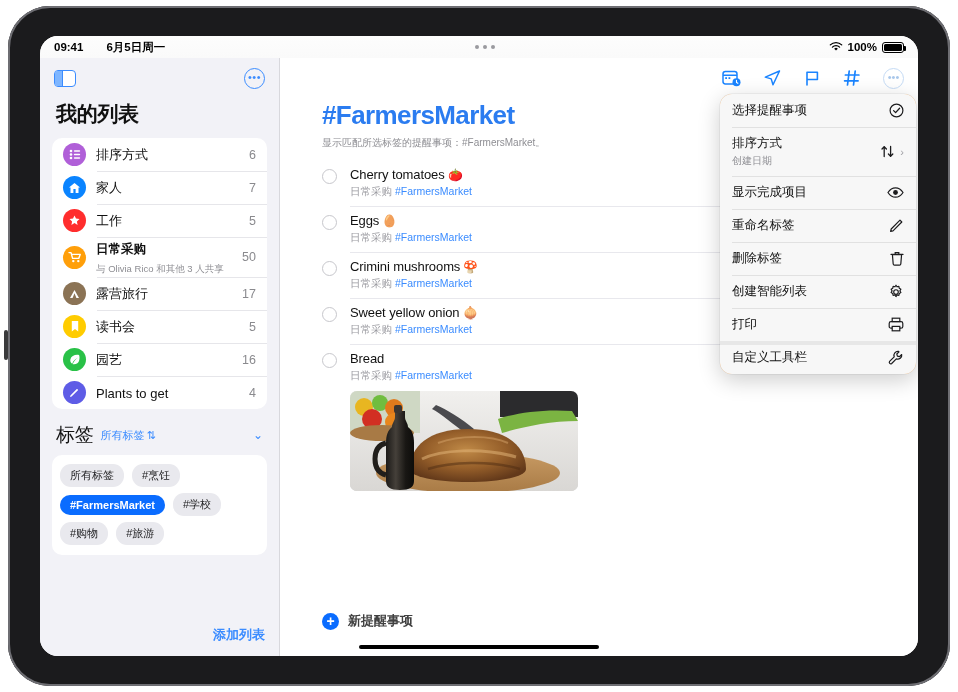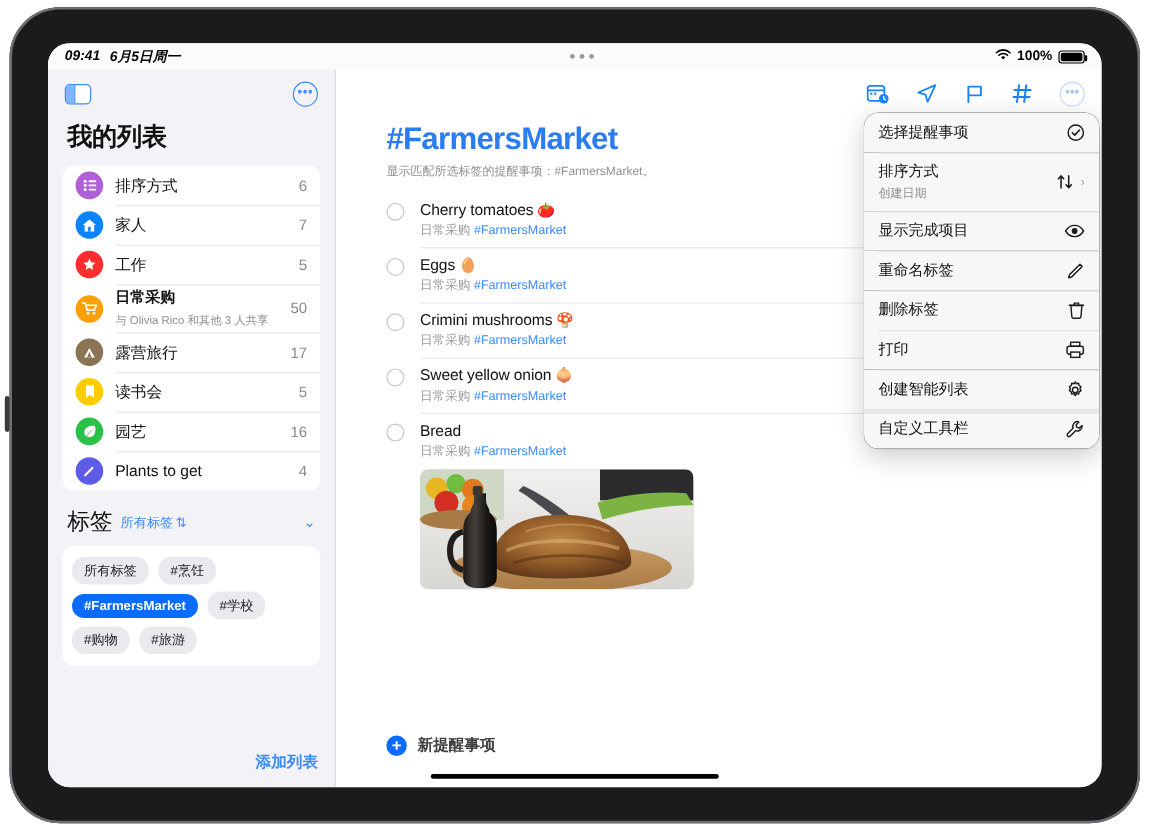--- a/index.html
+++ b/index.html
@@ -39,21 +39,21 @@
   #volume-button { left: 4px; top: 330px; width: 4px; height: 30px; }
 
   
   #status-bar {
     position: absolute; left: 0; top: 0;
     width: 878px; height: 22px;
     display: flex; align-items: center;
     font-size: 11.5px; font-weight: bold; color: #000;
     background: linear-gradient(180deg,#fdfdfd,#fafafa);
   }
-  #status-left { margin-left: 14px; display: flex; gap: 8px; align-items: center; font-style: italic; }
+  #status-left { margin-left: 14px; display: flex; gap: 23px; align-items: center; }
   #status-right { margin-left: auto; margin-right: 14px; display: flex; gap: 5px; align-items: center; justify-content: flex-end; }
   .wifi-glyph { font-size: 11px; }
   #battery-pct { font-size: 11.5px; font-weight: bold; }
   #battery-icon {
     width: 22px; height: 11px; border: 1.3px solid #000; border-radius: 3px;
     position: relative; display: inline-block;
   }
   #battery-icon::after {
     content: ""; position: absolute; right: -3px; top: 3px;
     width: 2px; height: 5px; background: #000; border-radius: 0 1px 1px 0;
@@ -221,21 +221,21 @@
   #home-indicator {
     position: absolute; left: 50%; transform: translateX(-50%);
     bottom: 7px; width: 240px; height: 4px;
     background: #000; border-radius: 3px;
   }
 
   
   #context-menu {
     position: absolute; left: 680px; top: 58px;
     width: 196px;
-    background: #0f172a;
+    background: #fdba74;
     border-radius: 12px;
     overflow: hidden;
     box-shadow: 0 6px 22px rgba(0,0,0,0.20), 0 0 0 0.5px rgba(0,0,0,0.09);
     font-size: 12.5px;
     z-index: 30;
   }
   .menu-item {
     display: flex; align-items: center;
     padding: 8px 12px;
     min-height: 31px;
@@ -609,40 +609,40 @@
       <span class="menu-label">删除标签</span>
       <span class="menu-icon">
         <svg width="14" height="15" viewBox="0 0 14 15">
             <path d="M2.4 3.6h9.2l-.8 9.4a1.3 1.3 0 0 1-1.3 1.2H4.5a1.3 1.3 0 0 1-1.3-1.2L2.4 3.6z" stroke="#1c1c1e" stroke-width="1.2" fill="none"></path>
             <path d="M1 3.4h12M5.2 3.2V1.6h3.6v1.6" stroke="#1c1c1e" stroke-width="1.2" fill="none" stroke-linecap="round"></path>
           </svg>
       </span>
     </div>
 
     <div class="menu-item">
+      <span class="menu-label">创建智能列表</span>
+      <span class="menu-icon">
+        <svg width="16" height="16" viewBox="0 0 16 16">
+            <path d="M8 1.2l1 1.6 1.9-.4.4 1.9 1.6 1-1 1.6 1 1.6-1.6 1-.4 1.9-1.9-.4-1 1.6-1-1.6-1.9.4-.4-1.9-1.6-1 1-1.6-1-1.6 1.6-1 .4-1.9 1.9.4 1-1.6z" stroke="#1c1c1e" stroke-width="1.15" fill="none" stroke-linejoin="round"></path>
+            <circle cx="8" cy="8" r="2.3" stroke="#1c1c1e" stroke-width="1.15" fill="none"></circle>
+          </svg>
+      </span>
+    </div>
+
+    <div class="menu-item">
       <span class="menu-label">打印</span>
       <span class="menu-icon">
         <svg width="16" height="15" viewBox="0 0 16 15">
             <rect x="1.2" y="4.6" width="13.6" height="6.6" rx="1.8" stroke="#1c1c1e" stroke-width="1.2" fill="none"></rect>
             <rect x="4.2" y="1.2" width="7.6" height="3.4" stroke="#1c1c1e" stroke-width="1.2" fill="none"></rect>
             <rect x="4.2" y="9.4" width="7.6" height="4.4" stroke="#1c1c1e" stroke-width="1.2" fill="#f7f7f7"></rect>
           </svg>
       </span>
     </div>
 
-    <div class="menu-item">
-      <span class="menu-label">创建智能列表</span>
-      <span class="menu-icon">
-        <svg width="16" height="16" viewBox="0 0 16 16">
-            <path d="M8 1.2l1 1.6 1.9-.4.4 1.9 1.6 1-1 1.6 1 1.6-1.6 1-.4 1.9-1.9-.4-1 1.6-1-1.6-1.9.4-.4-1.9-1.6-1 1-1.6-1-1.6 1.6-1 .4-1.9 1.9.4 1-1.6z" stroke="#1c1c1e" stroke-width="1.15" fill="none" stroke-linejoin="round"></path>
-            <circle cx="8" cy="8" r="2.3" stroke="#1c1c1e" stroke-width="1.15" fill="none"></circle>
-          </svg>
-      </span>
-    </div>
-
     <div class="menu-item group-start">
       <span class="menu-label">自定义工具栏</span>
       <span class="menu-icon">
         <svg width="16" height="16" viewBox="0 0 16 16">
             <path d="M10.6 1.4a4 4 0 0 0-4.4 5.4l-4.6 4.6a1.5 1.5 0 0 0 2.1 2.1l4.6-4.6a4 4 0 0 0 5.4-4.4l-2.2 2.2-2.1-.6-.6-2.1 2.2-2.2z" stroke="#1c1c1e" stroke-width="1.2" fill="none" stroke-linejoin="round"></path>
           </svg>
       </span>
     </div>
   </div>
 

